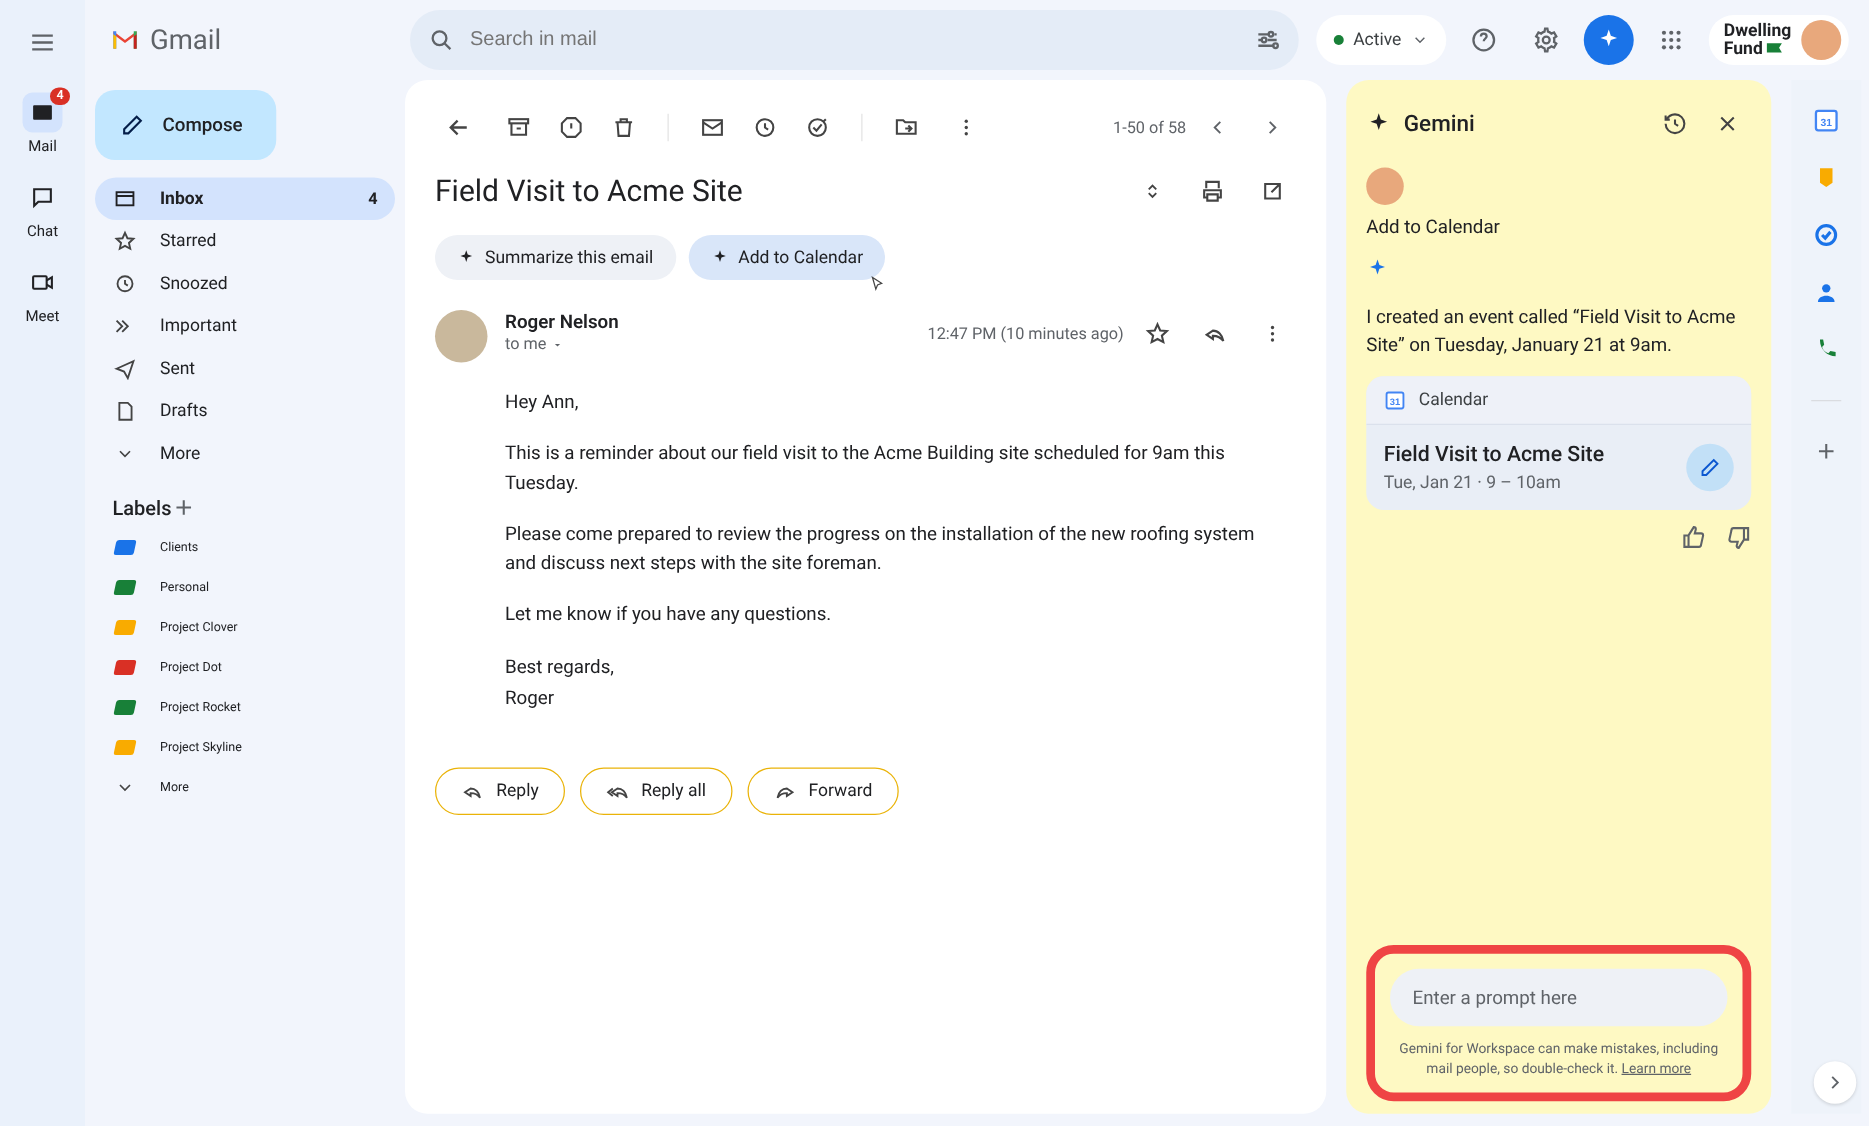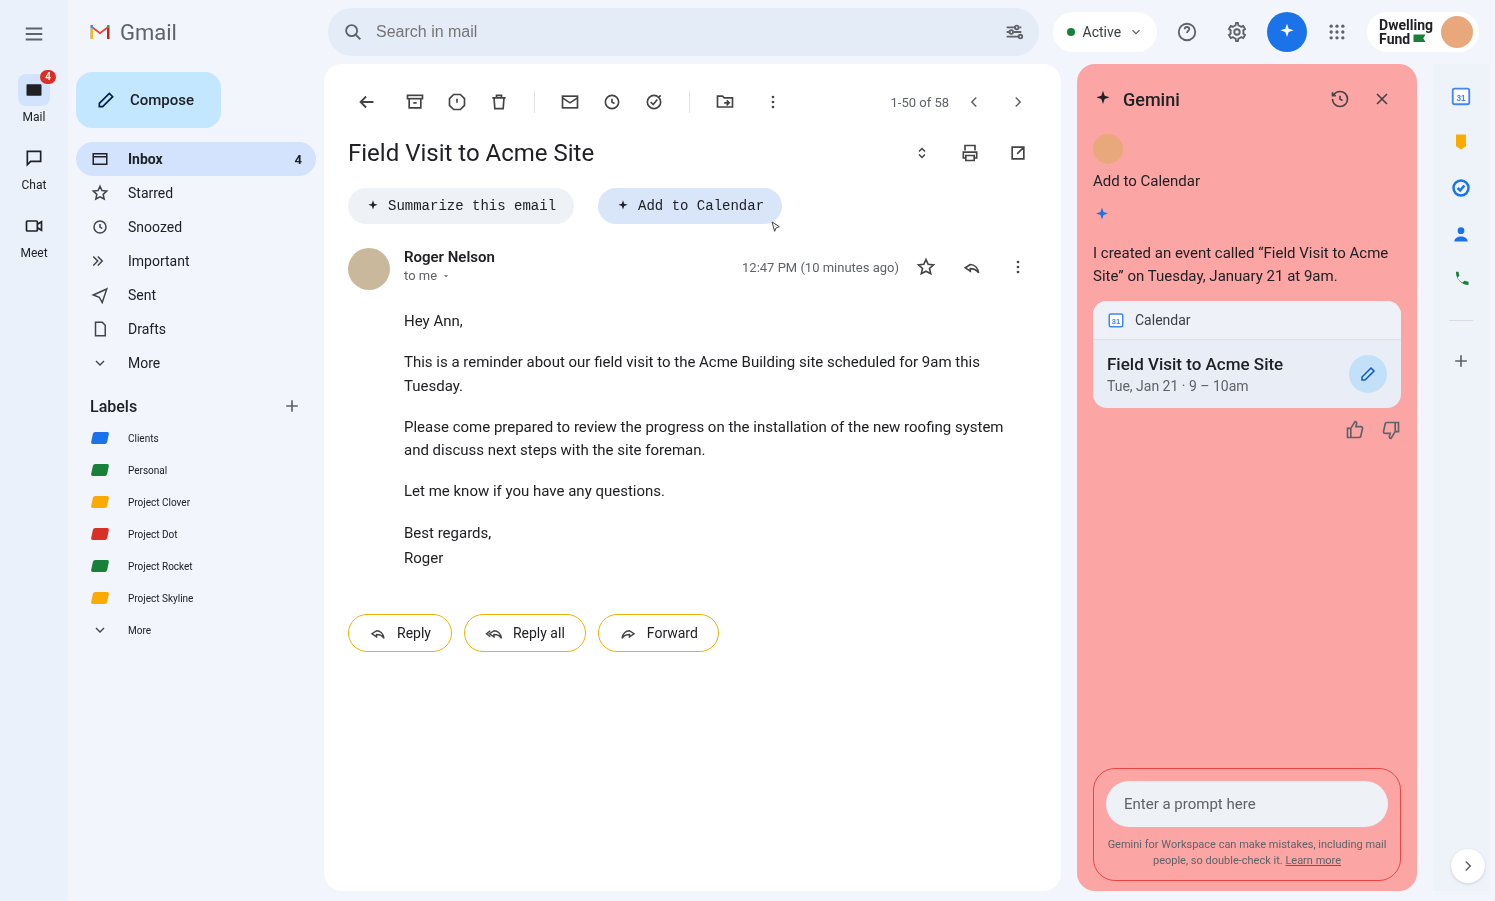--- a/index.html
+++ b/index.html
@@ -39,58 +39,58 @@
   .gemini-badge { width:40px; height:40px; border-radius:50%; background:#1a73e8; display:flex; align-items:center; justify-content:center; cursor:pointer;}
   .org-chip { background:#fff; border-radius:22px; height:40px; padding:0 6px 0 12px; display:flex; align-items:center; gap:8px; font-weight:700; font-size:14px; line-height:14px;}
   .avatar { width:32px; height:32px; border-radius:50%; background:#e8a87c;}
   .body { flex:1; display:flex; overflow:hidden;}
   .nav { width:256px; padding:8px 8px 0 8px; display:flex; flex-direction:column;}
   .compose { background:#c2e7ff; border-radius:16px; height:56px; width:145px; display:flex; align-items:center; gap:14px; padding:0 20px; font-size:15px; font-weight:500; cursor:pointer; margin-bottom:14px;}
   .nav-item { height:34px; border-radius:18px; display:flex; align-items:center; gap:18px; padding:0 14px; font-size:14px; color:#202124; cursor:pointer;}
   .nav-item.selected { background:#d3e3fd; font-weight:700;}
   .nav-item .count { margin-left:auto; font-weight:700; font-size:13px;}
   .nav-icon { width:20px; color:#444; display:flex; justify-content:center; align-items:center;}
-  .labels-head { display:flex; align-items:center; justify-content:space-between; padding:16px 14px 6px; font-size:16px; font-weight:500;}
+  .labels-head { display:flex; align-items:center; justify-content:flex-start; padding:16px 14px 6px; font-size:16px; font-weight:500;}
   .label-item { height:32px; display:flex; align-items:center; gap:18px; padding:0 14px; font-size:10px; cursor:pointer;}
   .label-swatch{width:16px; height:12px; border-radius:2px; transform:skew(-12deg);}
   .content { flex:1; display:flex; gap:16px; padding:0 6px 10px 0;}
   .mail-pane { flex:1; background:#fff; border-radius:18px; padding:14px 24px 24px; display:flex; flex-direction:column; overflow:auto;}
   .toolbar { display:flex; align-items:center; gap:10px; height:48px; border-bottom:none;}
   .tb-group { display:flex; align-items:center; gap:4px;}
   .tb-sep { width:1px; height:22px; background:#e3e3e3; margin:0 6px;}
   .tb-icon { width:38px; height:38px; display:flex; align-items:center; justify-content:center; color:#444; cursor:pointer; border-radius:50%;}
   .toolbar .pager { margin-left:auto; display:flex; align-items:center; gap:6px; color:#5f6368; font-size:13px;}
   .subject-row { display:flex; align-items:center; gap:10px; margin-top:8px;}
   .subject { font-size:24px; font-weight:400; flex:1;}
-  .chips { display:flex; gap:24px; margin-top:16px;font-family:Liberation Mono, monospace;}
+  .chips { display:flex; gap:10px; margin-top:16px;}
   .chip { background:#eef1f6; height:36px; border-radius:20px; display:flex; align-items:center; gap:8px; padding:0 18px; font-size:14px; cursor:pointer;}
   .chip.hl { background:#d9e6f9;}
   .msg-head { display:flex; align-items:flex-start; gap:14px; margin-top:24px;}
   .sender-avatar { width:42px; height:42px; border-radius:50%; background:#c9b89c;}
   .sender-name { font-weight:600; font-size:15px;}
   .sender-sub { font-size:13px; color:#5f6368; display:flex; align-items:center; gap:4px; margin-top:2px;}
   .msg-meta { margin-left:auto; display:flex; align-items:center; gap:8px; color:#5f6368; font-size:13px;}
   .msg-body { margin: 20px 0 0 56px; font-size:15px; line-height:1.55; color:#202124; max-width:620px;}
   .msg-body p { margin-bottom:18px;}
   .reply-row { display:flex; gap:12px; margin:26px 0 0 0;}
   .reply-btn { border:1px solid #eab308; background:#fff; height:38px; border-radius:20px; display:flex; align-items:center; gap:10px; padding:0 20px; font-size:14px; cursor:pointer;}
-  .gemini-pane { width:340px; background:#fca5a5; border-radius:18px; display:flex; flex-direction:column; padding:16px 16px 10px;}
+  .gemini-pane { width:340px; background:#fef9c3; border-radius:18px; display:flex; flex-direction:column; padding:16px 16px 10px;}
   .gp-head { display:flex; align-items:center; gap:10px; font-size:18px; font-weight:500;}
   .gp-head .sp { margin-left:auto; display:flex; gap:4px;}
   .gp-avatar { width:30px; height:30px; border-radius:50%; background:#e8a87c; margin-top:16px;}
   .gp-title { font-size:15px; margin-top:8px;}
   .gp-msg { font-size:15px; margin-top:18px; line-height:1.5;}
   .cal-card { background:#e9eef6; border-radius:14px; margin-top:14px; overflow:hidden;}
   .cal-head { display:flex; align-items:center; gap:10px; padding:10px 14px; font-size:14px; color:#3c4043; border-bottom:1px solid #dbe1ec; background:#eef1f8;}
   .cal-body { display:flex; align-items:center; padding:14px 14px;}
   .cal-title { font-size:17px; font-weight:500;}
   .cal-sub { font-size:14px; color:#5f6368; margin-top:4px;}
   .edit-fab{ width:38px; height:38px; border-radius:50%; background:#c2e0f7; display:flex; align-items:center; justify-content:center; margin-left:auto; cursor:pointer;}
   .feedback { display:flex; gap:16px; justify-content:flex-end; margin-top:12px; color:#5f6368;}
-  .prompt-box { margin-top:auto; border:1px solid #ef4444; border-radius:22px; padding:12px;}
+  .prompt-box { margin-top:auto; border:7px solid #ef4444; border-radius:22px; padding:12px;}
   .prompt-input { background:#eef1f6; border-radius:24px; height:46px; display:flex; align-items:center; padding:0 18px; color:#5f6368; font-size:15px;}
   .disclaimer { font-size:11px; color:#5f6368; text-align:center; margin-top:10px; line-height:1.4;}
   .disclaimer u { text-decoration:underline; cursor:pointer;}
   .apprail { width:56px; background:#eef3fa; display:flex; flex-direction:column; align-items:center; padding-top:20px; gap:22px;}
   .app-icon { width:24px; height:24px; display:flex; align-items:center; justify-content:center; cursor:pointer;}
   .expand-fab { position:absolute; right:4px; bottom:8px; width:34px; height:34px; border-radius:50%; display:flex; align-items:center; justify-content:center; background:#fff; box-shadow:0 1px 3px rgba(0,0,0,.15); cursor:pointer; color:#5f6368;}
   svg { display:block; }
 </style>
 </head>
 <body>

